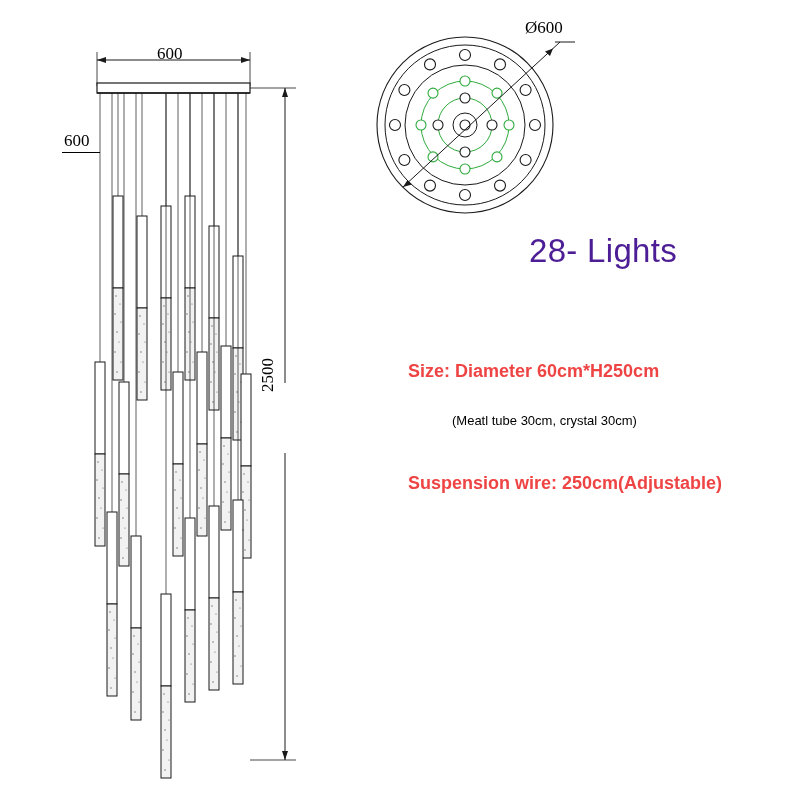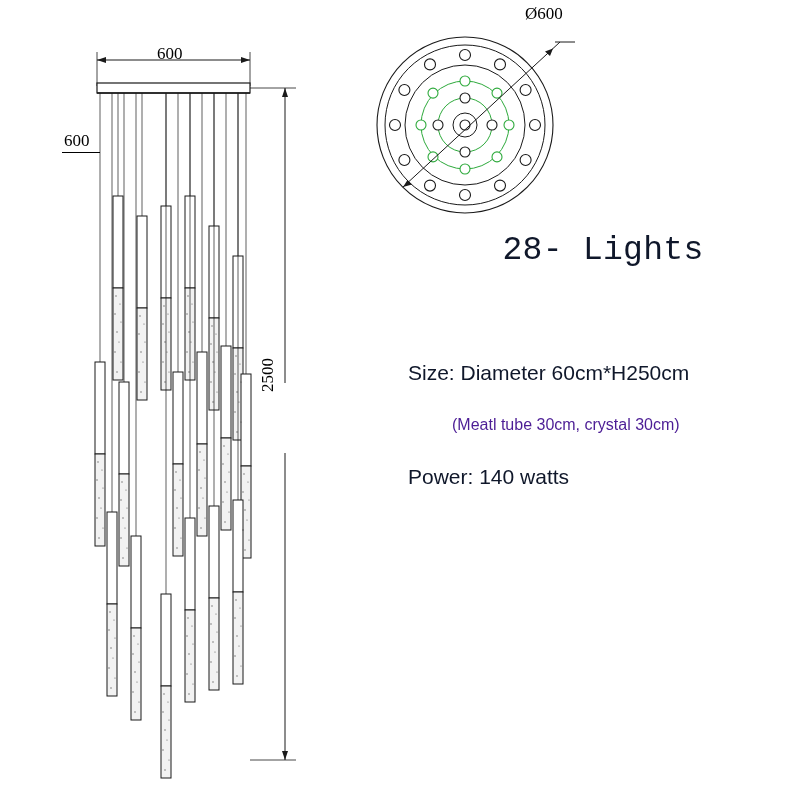--- a/index.html
+++ b/index.html
@@ -28,44 +28,45 @@
     height: 800px;
   }
   .spec-list {
     position: absolute;
     left: 408px;
     top: 360px;
     width: 390px;
   }
   .spec-line {
     font-family: "Liberation Sans", sans-serif;
-    font-size: 21px;
-    color: #0f172a;
+    font-size: 18px;
+    color: #ef4444;
     margin-bottom: 30px;
     line-height: 1.25;
     white-space: nowrap;
+    font-weight: bold;
   }
   .spec-sub {
     font-family: "Liberation Sans", sans-serif;
-    font-size: 16px;
-    color: #4c1d95;
+    font-size: 13px;
+    color: #000000;
     margin-top: 6px;
-    margin-bottom: 30px;
+    margin-bottom: 44px;
     padding-left: 44px;
     white-space: nowrap;
   }
   .title-lights {
     position: absolute;
     left: 408px;
     top: 232px;
     width: 390px;
     text-align: center;
-    font-family: Liberation Mono, monospace;
+    font-family: Liberation Sans, sans-serif;
     font-size: 33px;
-    color: #0f172a;
+    color: #4c1d95;
     letter-spacing: 0.3px;
   }
   .dim-label {
     position: absolute;
     font-family: "Liberation Serif", serif;
     font-size: 17px;
     color: #000000;
   }
   .dim-600-top {
     left: 157px;
@@ -77,21 +78,21 @@
   }
   .dim-2500 {
     left: 258px;
     top: 392px;
     transform: rotate(-90deg);
     transform-origin: left top;
     white-space: nowrap;
   }
   .dim-d600 {
     left: 525px;
-    top: 4px;
+    top: 18px;
   }
   .underline-600-left {
     position: absolute;
     left: 62px;
     top: 152px;
     width: 38px;
     height: 1px;
     background: #000;
   }
 </style>
@@ -442,16 +443,16 @@
   <div class="dim-label dim-600-left">600</div>
   <div class="underline-600-left"></div>
   <div class="dim-label dim-2500">2500</div>
   <div class="dim-label dim-d600">Ø600</div>
 
   <div class="title-lights">28- Lights</div>
 
   <div class="spec-list">
     <div class="spec-line">Size: Diameter 60cm*H250cm</div>
     <div class="spec-sub">(Meatl tube 30cm, crystal 30cm)</div>
-    <div class="spec-line">Power: 140 watts</div>
+    <div class="spec-line">Suspension wire: 250cm(Adjustable)</div>
   </div>
 
 </div>
 
 </body></html>

